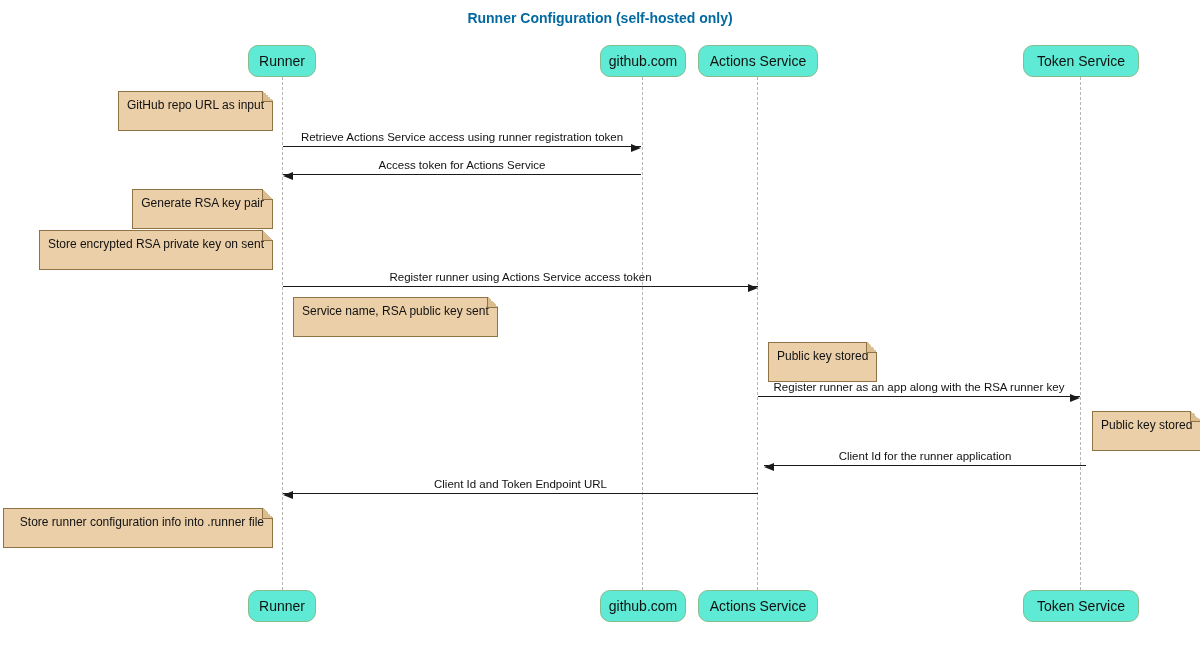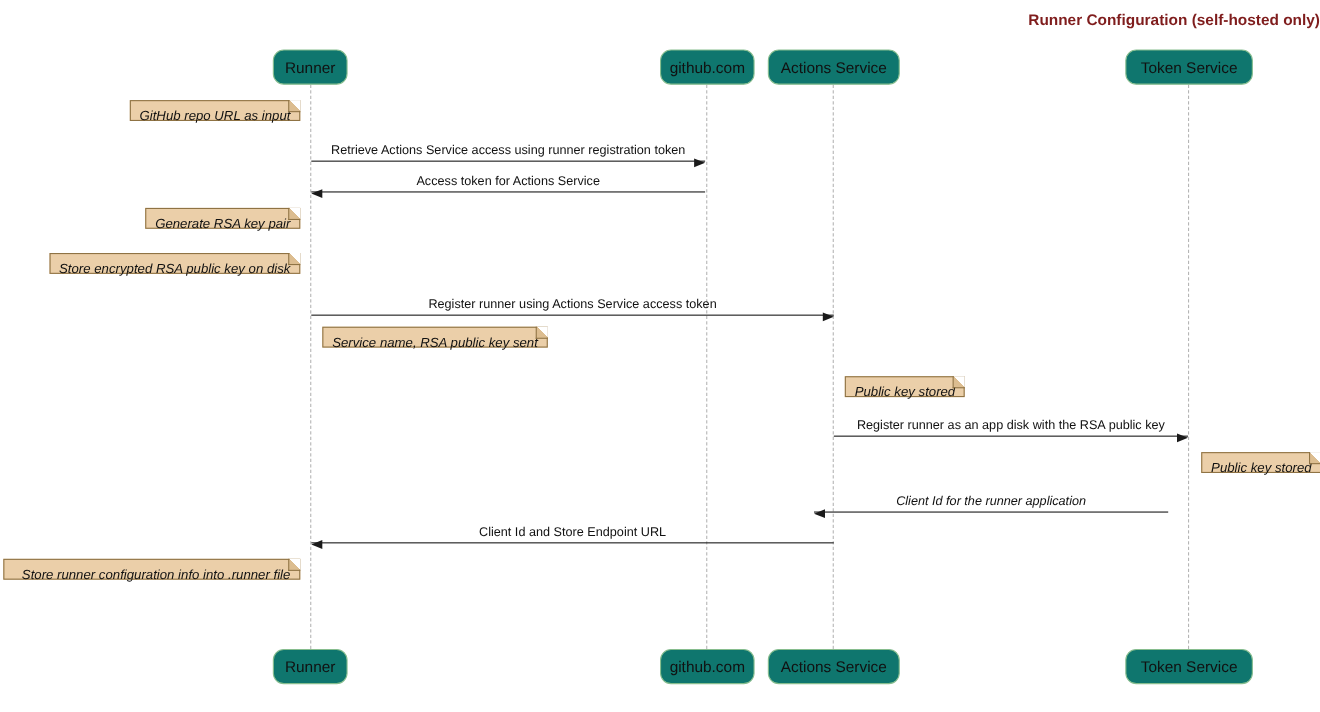--- a/index.html
+++ b/index.html
@@ -6,47 +6,47 @@
   #canvas{
     position:relative;
     width:1200px;height:647px;
     background:#ffffff;
     font-family:"Liberation Sans",sans-serif;
     color:#1a1a1a;
     overflow:hidden;
   }
   .title{
     position:absolute;top:10px;left:0;width:1200px;
-    text-align:right;font-size:14px;font-weight:bold;color:#7f1d1d;
+    text-align:center;font-size:14px;font-weight:bold;color:#0369a1;
   }
   .lifeline{
     position:absolute;top:77px;height:513px;width:0;
     border-left:1px dashed #b5b5b5;z-index:1;
   }
   .actor{
     position:absolute;height:32px;box-sizing:border-box;
-    background:#0f766e;border:1px solid #86bd8e;border-radius:10px;
+    background:#5eead4;border:1px solid #86bd8e;border-radius:10px;
     display:flex;align-items:center;justify-content:center;
     font-size:14px;color:#111;z-index:3;white-space:nowrap;
   }
   .msg{position:absolute;height:20px;z-index:2;}
   .msg .lbl{
     position:absolute;bottom:4px;left:0;width:100%;
     text-align:center;font-size:11.5px;white-space:nowrap;color:#111;
   }
   .msg .line{position:absolute;bottom:0;left:0;right:0;height:0;border-top:1px solid #1a1a1a;}
   .msg .head{position:absolute;bottom:-4.5px;width:0;height:0;
     border-top:4.5px solid transparent;border-bottom:4.5px solid transparent;}
   .msg .head.right{right:0;border-left:10px solid #1a1a1a;}
   .msg .head.left{left:0;border-right:10px solid #1a1a1a;}
   .note{
-    position:absolute;box-sizing:border-box;height:19px;
+    position:absolute;box-sizing:border-box;height:40px;
     background:#ebcfa9;border:1px solid #8f7344;
     font-size:12px;line-height:16px;padding:5px 8px 5px 8px;
-    white-space:nowrap;z-index:4;color:#111;font-style:italic;
+    white-space:nowrap;z-index:4;color:#111;
   }
   .note .fold{
     position:absolute;top:-1px;right:-1px;width:10px;height:10px;
     background:linear-gradient(to bottom left,#ffffff 50%,#dcbd90 50%);
     border-left:1px solid #8f7344;border-bottom:1px solid #8f7344;
   }
   
   .note.left-col{right:927px;}
 </style>
 </head>
@@ -83,45 +83,45 @@
     <div class="head right"></div>
   </div>
 
   <div class="msg" style="left:283px;top:155px;width:358px;">
     <div class="lbl">Access token for Actions Service</div>
     <div class="line"></div>
     <div class="head left"></div>
   </div>
 
   <div class="msg" style="left:758px;top:377px;width:322px;">
-    <div class="lbl">Register runner as an app disk with the RSA public key</div>
+    <div class="lbl">Register runner as an app along with the RSA runner key</div>
     <div class="line"></div>
     <div class="head right"></div>
   </div>
 
-  <div class="msg" style="left:740px;top:446px;width:322px;font-style:italic;">
+  <div class="msg" style="left:764px;top:446px;width:322px;">
     <div class="lbl">Client Id for the runner application</div>
     <div class="line"></div>
     <div class="head left"></div>
   </div>
 
   <div class="msg" style="left:283px;top:474px;width:475px;">
-    <div class="lbl">Client Id and Store Endpoint URL</div>
+    <div class="lbl">Client Id and Token Endpoint URL</div>
     <div class="line"></div>
     <div class="head left"></div>
   </div>
 
   <div class="note left-col" style="top:91px;">
     <span>GitHub repo URL as input</span><i class="fold"></i>
   </div>
   <div class="note left-col" style="top:189px;">
     <span>Generate RSA key pair</span><i class="fold"></i>
   </div>
   <div class="note left-col" style="top:230px;">
-    <span>Store encrypted RSA public key on disk</span><i class="fold"></i>
+    <span>Store encrypted RSA private key on sent</span><i class="fold"></i>
   </div>
   <div class="note" style="left:293px;top:297px;">
     <span>Service name, RSA public key sent</span><i class="fold"></i>
   </div>
   <div class="note" style="left:768px;top:342px;">
     <span>Public key stored</span><i class="fold"></i>
   </div>
   <div class="note" style="left:1092px;top:411px;">
     <span>Public key stored</span><i class="fold"></i>
   </div>

